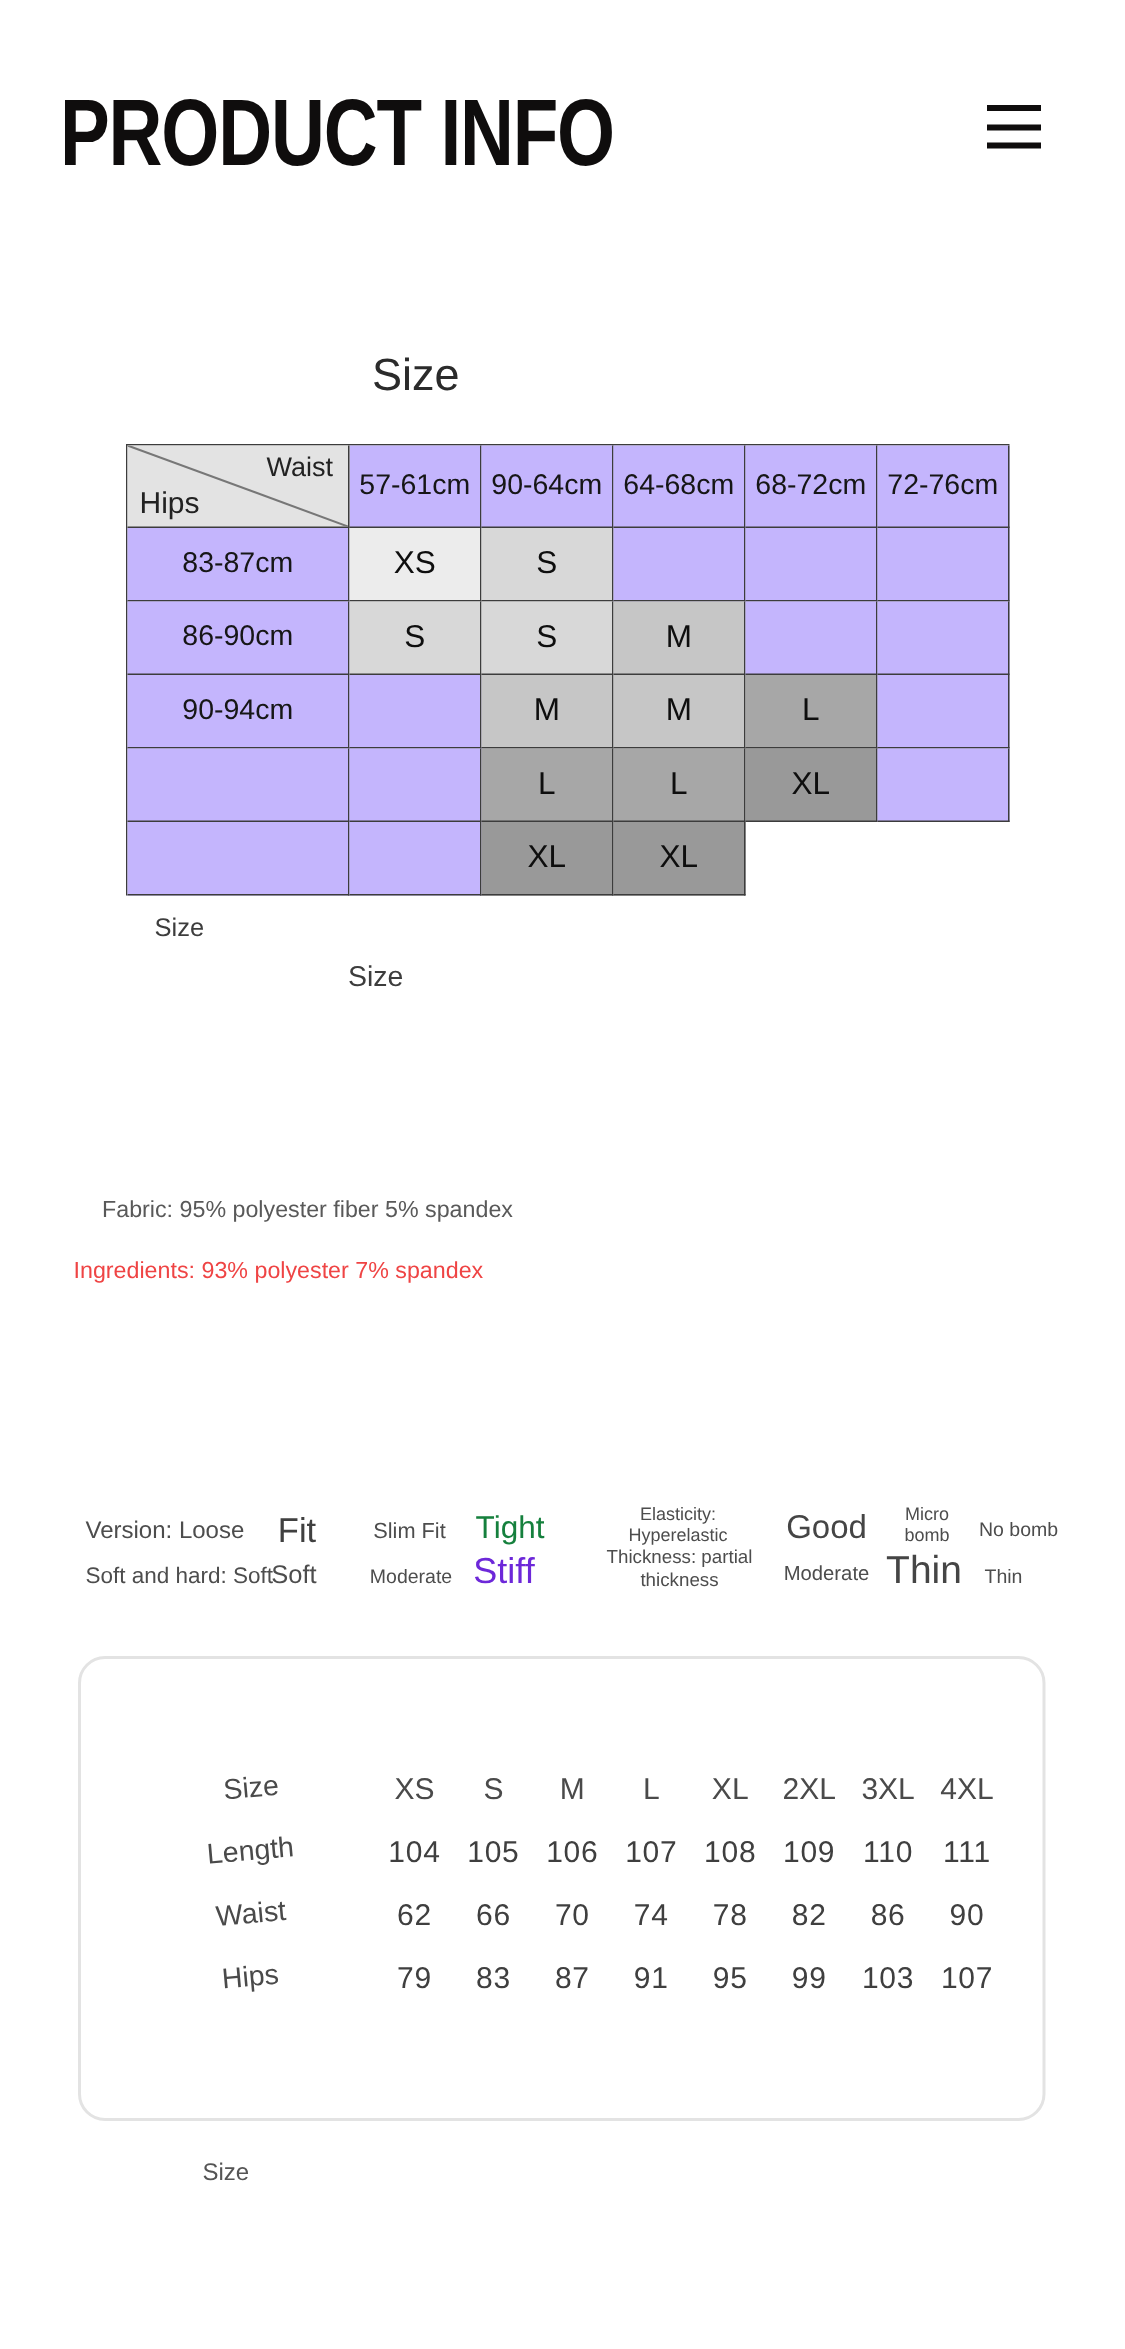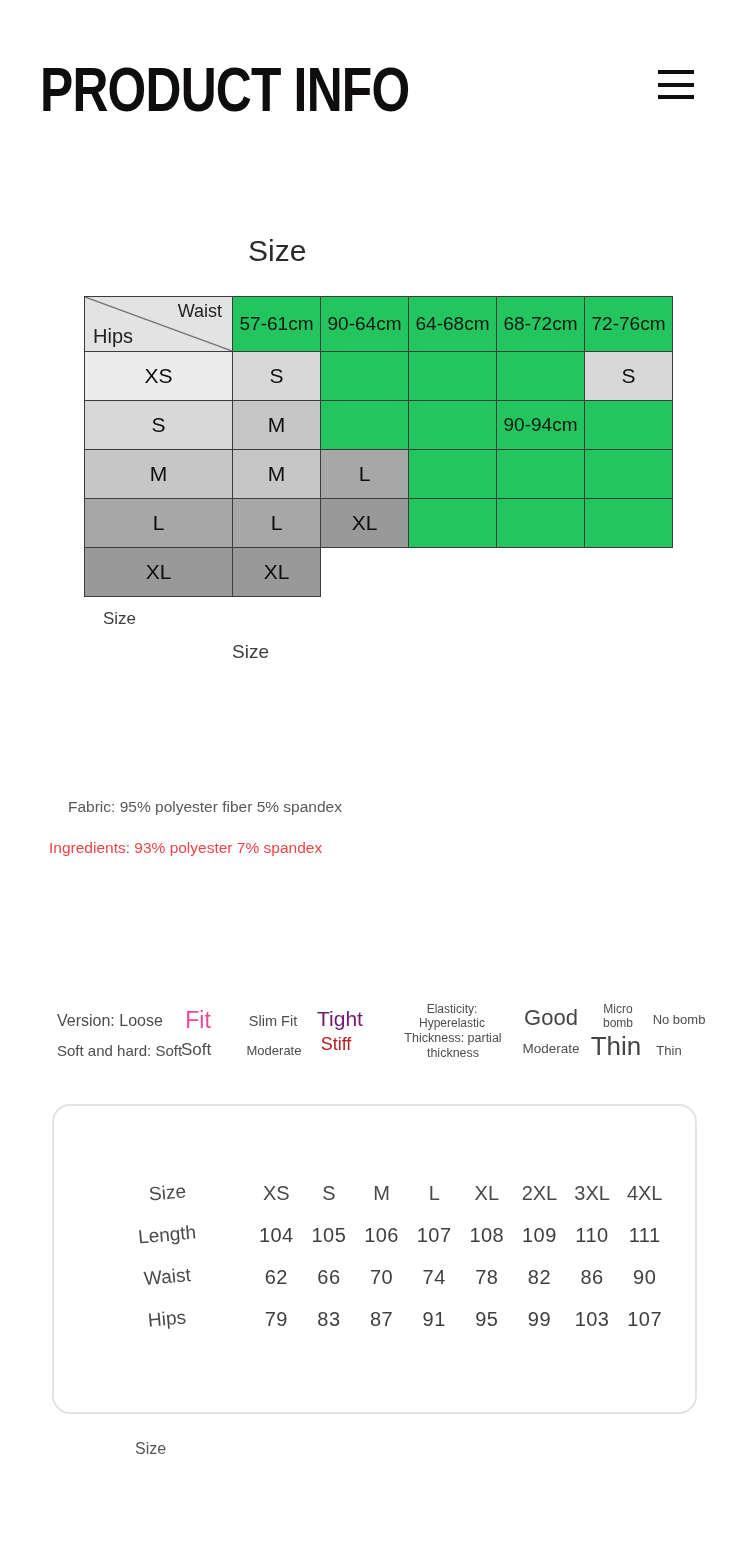--- a/index.html
+++ b/index.html
@@ -28,21 +28,21 @@
   .matrix{
     left:84px;top:296px;
     display:grid;grid-template-columns:148px repeat(5,88px);
     grid-template-rows:55px repeat(5,49px);
     border-top:1px solid #3c3c3c;border-left:1px solid #3c3c3c;
     font-size:19px;color:#161616;
   }
   .matrix > div{
     border-right:1px solid #3c3c3c;border-bottom:1px solid #3c3c3c;
     display:flex;align-items:center;justify-content:center;
-    background:#22c55e;
+    background:#c4b5fd;
   }
   .m-corner{position:relative;background:#e3e3e3 !important;}
   .m-corner svg{position:absolute;left:0;top:0;width:100%;height:100%;}
   .m-corner svg line{stroke:#777;stroke-width:1.4;}
   .corner-waist{position:absolute;right:10px;top:4px;font-size:18px;color:#222;}
   .corner-hips{position:absolute;left:8px;bottom:3px;font-size:20px;color:#222;}
   .m-head{font-size:19px;}
   .m-rowlabel{font-size:19px;}
   .m-cell{font-size:21px;color:#0e0e0e;}
 
@@ -52,31 +52,31 @@
 
   
   .fabric-line{left:52px;top:798px;font-size:15.5px;color:#595959;margin-left:16px;}
   .ingredients-line{left:49px;top:839px;font-size:15.5px;color:#ef4444;}
 
   
   .attr{position:absolute;color:#4d4d4d;white-space:nowrap;}
   .ctr{transform:translateX(-50%);text-align:center;}
   .wrap2{white-space:normal;line-height:1.18;}
   .a1{left:57px;top:1012px;font-size:16px;}
-  .a2{left:198px;top:1007px;font-size:23px;color:#ec4899;}
+  .a2{left:198px;top:1007px;font-size:23px;color:#404040;}
   .a3{left:273px;top:1013px;font-size:14.5px;}
-  .a4{left:340px;top:1007px;font-size:21px;color:#701a75;}
+  .a4{left:340px;top:1007px;font-size:21px;color:#15803d;}
   .a5{left:452px;top:1002px;font-size:12px;width:116px;}
   .a6{left:551px;top:1005px;font-size:22px;color:#454545;}
   .a7{left:618px;top:1002px;font-size:12px;width:48px;}
   .a8{left:679px;top:1012px;font-size:13px;}
   .b1{left:57px;top:1042px;font-size:15px;}
   .b2{left:196px;top:1040px;font-size:17px;}
   .b3{left:274px;top:1043px;font-size:13px;}
-  .b4{left:336px;top:1034px;font-size:18px;color:#b91c1c;}
+  .b4{left:336px;top:1034px;font-size:24px;color:#6d28d9;}
   .b5{left:453px;top:1031px;font-size:12.5px;width:116px;}
   .b6{left:551px;top:1041px;font-size:13.5px;}
   .b7{left:616px;top:1031px;font-size:26px;color:#454545;}
   .b8{left:669px;top:1043px;font-size:13px;}
 
   
   .card{
     left:52px;top:1104px;width:645px;height:310px;box-sizing:border-box;
     border:2px solid #e3e3e3;border-radius:18px;background:#fff;
     padding:66px 24px 0 30px;
@@ -111,26 +111,28 @@
       </svg>
     <span class="corner-waist">Waist</span>
     <span class="corner-hips">Hips</span>
   </div>
   <div class="m-head">57-61cm</div>
   <div class="m-head">90-64cm</div>
   <div class="m-head">64-68cm</div>
   <div class="m-head">68-72cm</div>
   <div class="m-head">72-76cm</div>
 
+  <div class="m-rowlabel">83-87cm</div>
   <div class="m-cell" style="background: rgb(236, 236, 236);">XS</div>
   <div class="m-cell" style="background: rgb(216, 216, 216);">S</div>
   <div class="m-cell"></div>
   <div class="m-cell"></div>
   <div class="m-cell"></div>
 
+  <div class="m-rowlabel">86-90cm</div>
   <div class="m-cell" style="background: rgb(216, 216, 216);">S</div>
   <div class="m-cell" style="background: rgb(216, 216, 216);">S</div>
   <div class="m-cell" style="background: rgb(198, 198, 198);">M</div>
   <div class="m-cell"></div>
   <div class="m-cell"></div>
 
   <div class="m-rowlabel">90-94cm</div>
   <div class="m-cell"></div>
   <div class="m-cell" style="background: rgb(198, 198, 198);">M</div>
   <div class="m-cell" style="background: rgb(198, 198, 198);">M</div>

